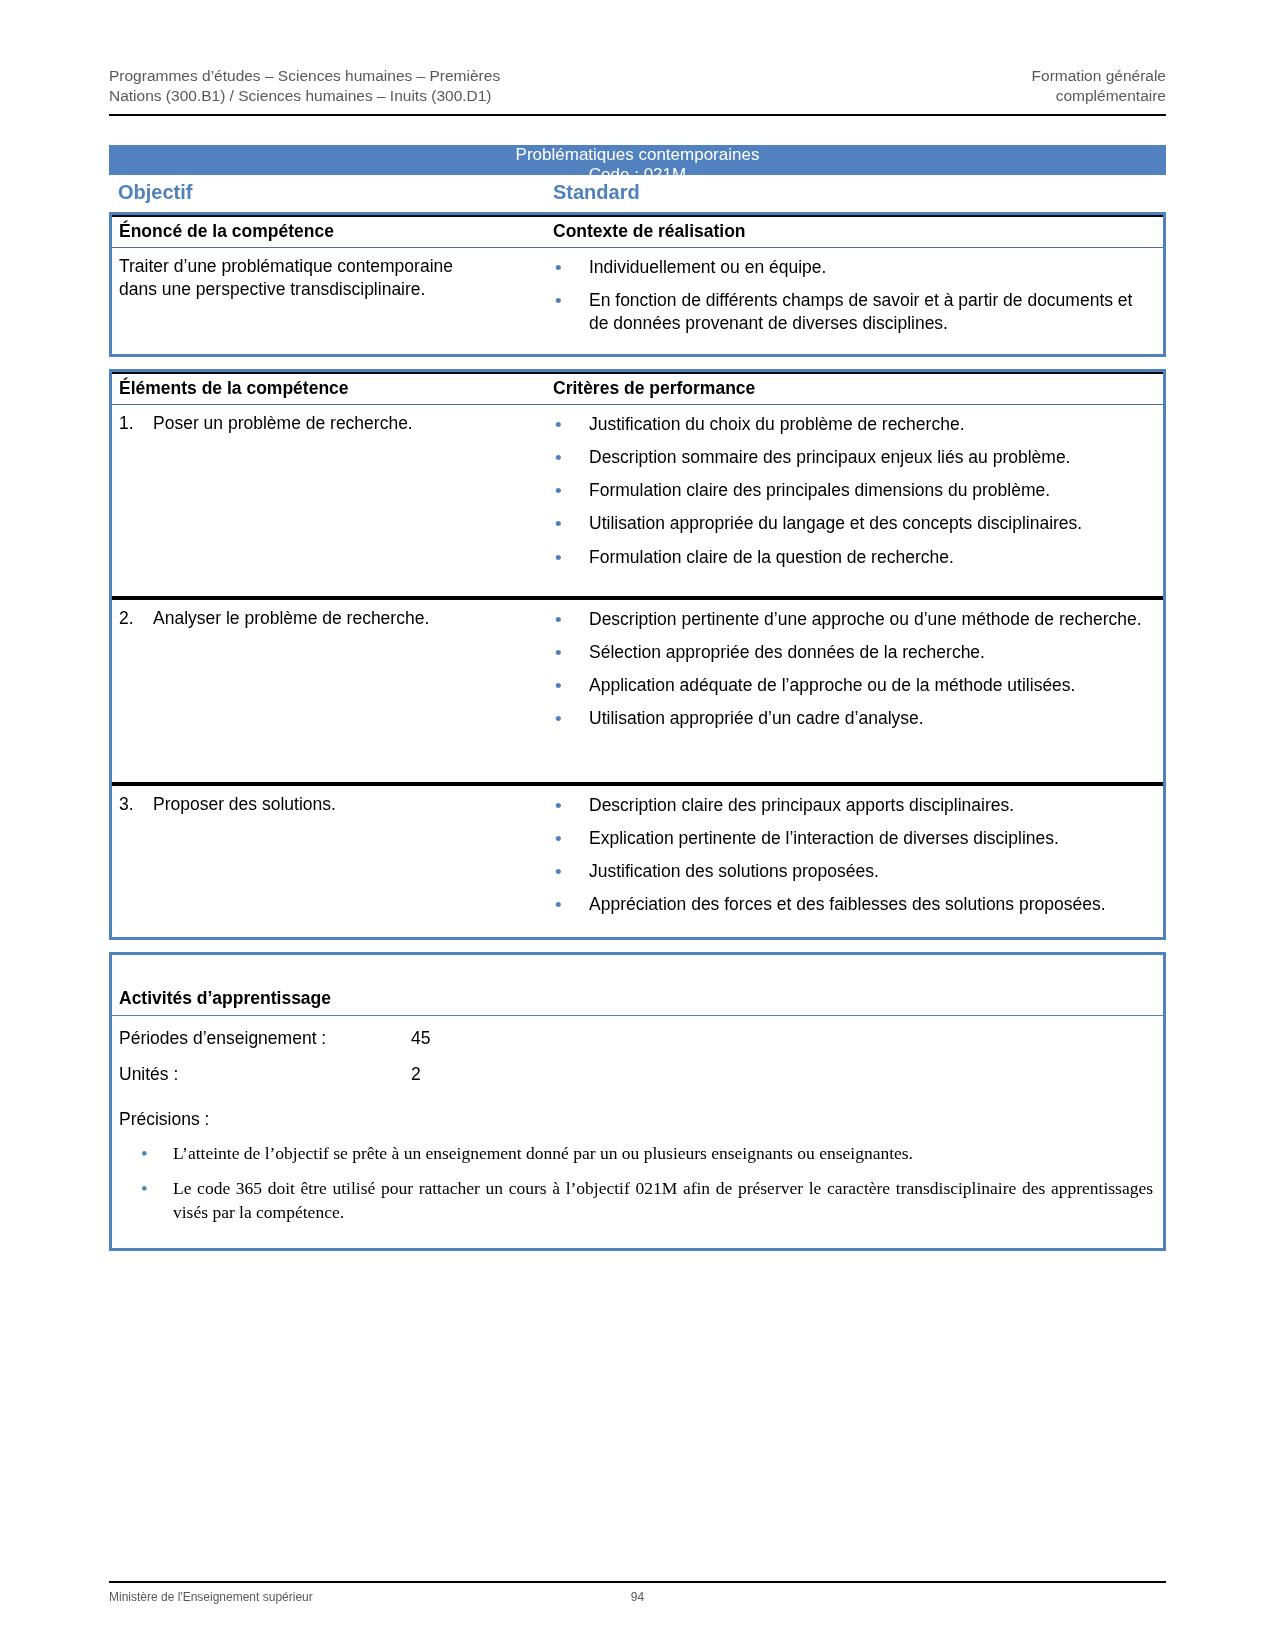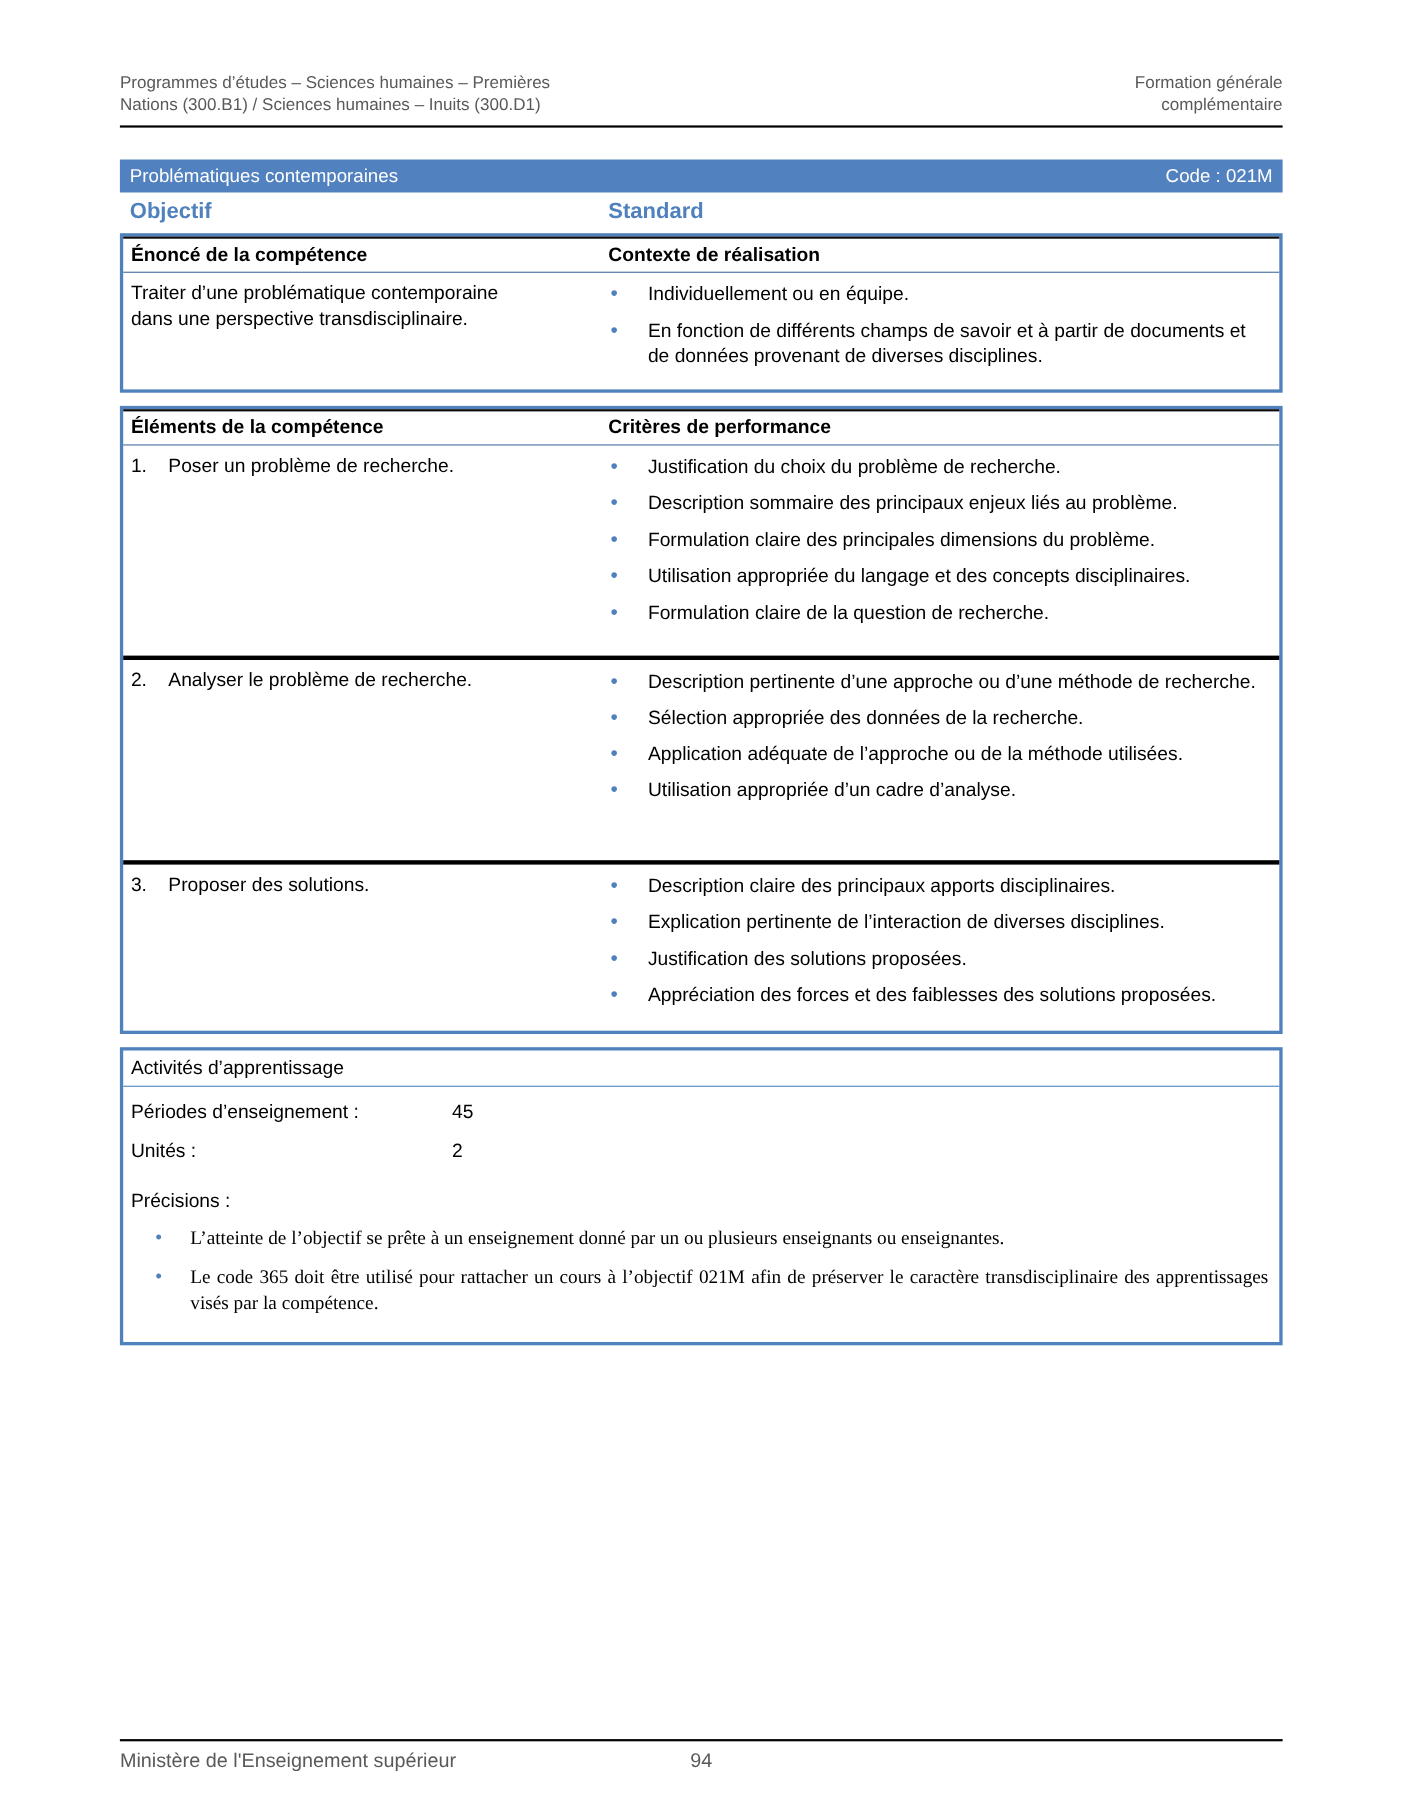--- a/index.html
+++ b/index.html
@@ -22,21 +22,21 @@
   .doc-header .dh-right { text-align: right; }
   .header-rule { margin-top: 7px; border-bottom: 2.5px solid #000000; }
 
   
   .title-bar {
     margin-top: 29px;
     background: #5181bf;
     color: #ffffff;
     height: 30px;
     display: flex; align-items: center; justify-content: space-between;
-    padding: 0 9px; font-size: 17px;
+    padding: 0 9px; font-size: 17px; flex-direction: column;
   }
 
   
   .headings { display: flex; padding: 6px 0 8px 0; }
   .headings .h-left { width: 444px; padding-left: 9px; box-sizing: border-box; }
   .headings .h-right { flex: 1; }
   .headings span { font-weight: bold; font-size: 20px; color: #4f81bd; }
 
   
   .box { border: 3px solid #4f81bd; background: #fff; }
@@ -75,23 +75,24 @@
   .elem-row { padding: 8px 0 2px 0; }
   .elem-row + .elem-row { border-top: 4px solid #000000; }
   .elem-row .num { display: inline-block; width: 34px; }
   .elem-row .cell-left { font-size: 17.5px; }
   .r1 { min-height: 181px; }
   .r2 { min-height: 172px; }
   .r3 { min-height: 141px; }
 
   
   .act-header {
-    font-weight: normal; font-size: 17.5px;
-    padding: 5px 0 6px 7px;
+    font-weight: bold; font-size: 17.5px;
+    padding: 20px 0 6px 7px;
     border-bottom: 1.5px solid #4f81bd;
+    margin-top: 13px;
   }
   .act-body { padding: 12px 0 12px 0; min-height: 175px; box-sizing: border-box; }
   .field { display: flex; padding-left: 7px; font-size: 17.5px; margin-bottom: 15px; }
   .field .f-label { width: 292px; }
   .precisions-label { padding-left: 7px; font-size: 17.5px; margin-bottom: 12px; margin-top: 24px; }
   ul.plist { list-style: none; margin: 0; padding: 0 10px 0 27px; font-family: Liberation Serif, serif; }
   ul.plist li {
     position: relative; padding-left: 34px;
     font-size: 17.5px; line-height: 1.33; margin-bottom: 12px;
   }
@@ -100,21 +101,21 @@
     position: absolute; left: 2px; top: -1px;
     color: #4f81bd; font-size: 19px;
   }
   ul.plist li.justified { text-align: justify; }
 
   
   .doc-footer {
     position: absolute; top: 1581px; left: 109px; width: 1057px;
     border-top: 2.5px solid #000000;
     padding-top: 7px;
-    font-size: 18px; color: #595959;
+    font-size: 12px; color: #595959;
   }
   .doc-footer .page-num {
     position: absolute; left: 0; right: 0; top: 7px;
     text-align: center;
   }
 </style>
 </head>
 <body>
 
 <div class="content">

